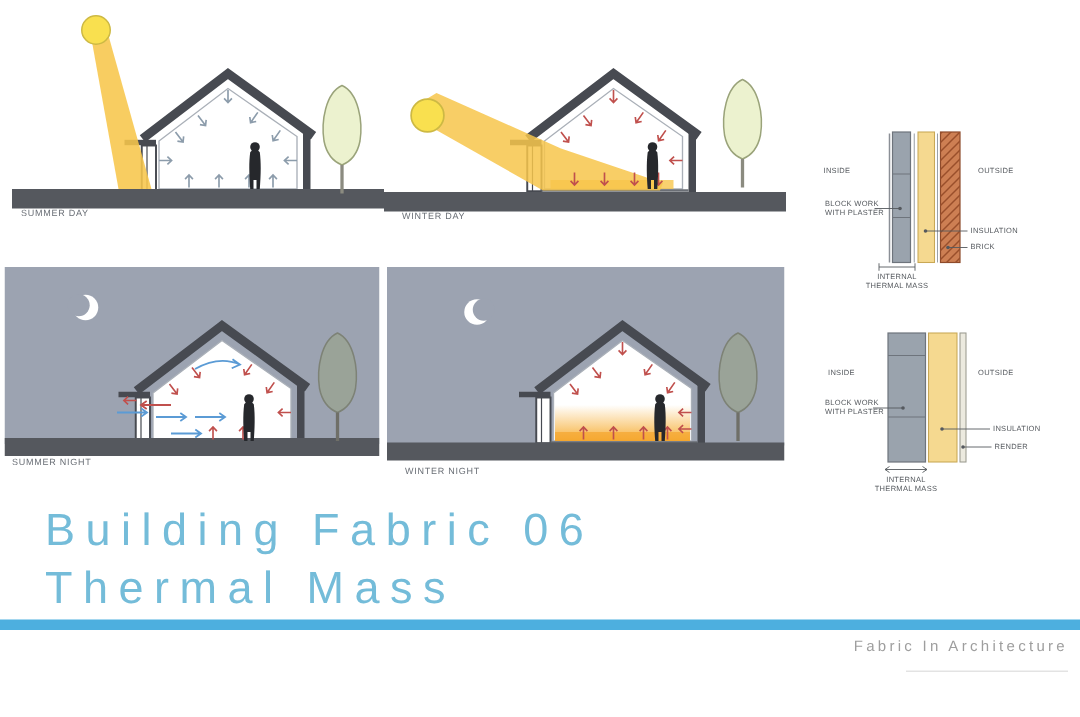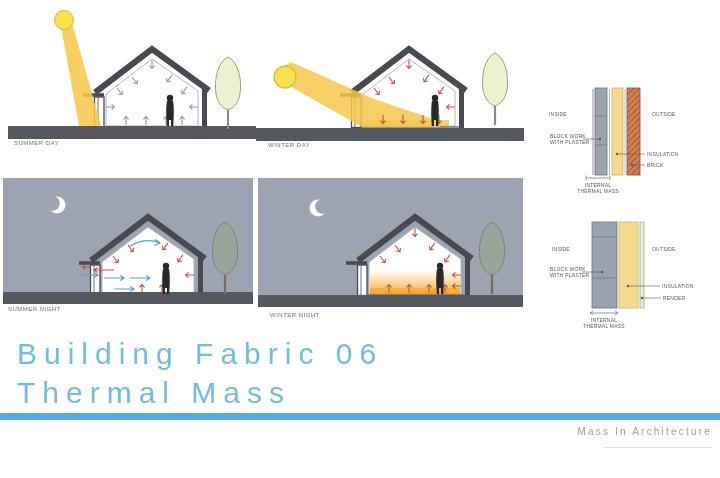--- a/index.html
+++ b/index.html
@@ -15,21 +15,21 @@
     letter-spacing:.5px; white-space:nowrap;
   }
   .wd { position:absolute; }
   .wd svg { display:block; position:absolute; left:0; top:0; }
   .wd-label {
     position:absolute; font-size:5px; line-height:6px; color:#55595e;
     letter-spacing:.2px; white-space:nowrap;
   }
   .wd-label.center { text-align:center; }
   .title {
-    position:absolute; left:17px; top:334px; color:#74bcd9;
+    position:absolute; left:30px; top:334px; color:#74bcd9;
     font-size:30px; line-height:39px; letter-spacing:7px; font-weight:400;
     white-space:nowrap;
   }
   .accent-bar {
     position:absolute; left:0; top:413px; width:720px; height:7px;
     background:#4dafdf;
   }
   .brand {
     position:absolute; right:8px; top:426px; font-size:10px;
     letter-spacing:2.2px; color:#9e9e9e; white-space:nowrap;
@@ -264,14 +264,14 @@
   <div class="wd-label center" style="left:36px;top:105px;width:56px">INTERNAL</div>
   <div class="wd-label center" style="left:36px;top:111px;width:56px">THERMAL MASS</div>
 </div>
 
 <div class="title">
   <div>Building Fabric 06</div>
   <div>Thermal Mass</div>
 </div>
 
 <div class="accent-bar"></div>
-<div class="brand">Mass In Architecture</div>
+<div class="brand">Fabric In Architecture</div>
 <div class="brand-underline"></div>
 
 </body></html>

